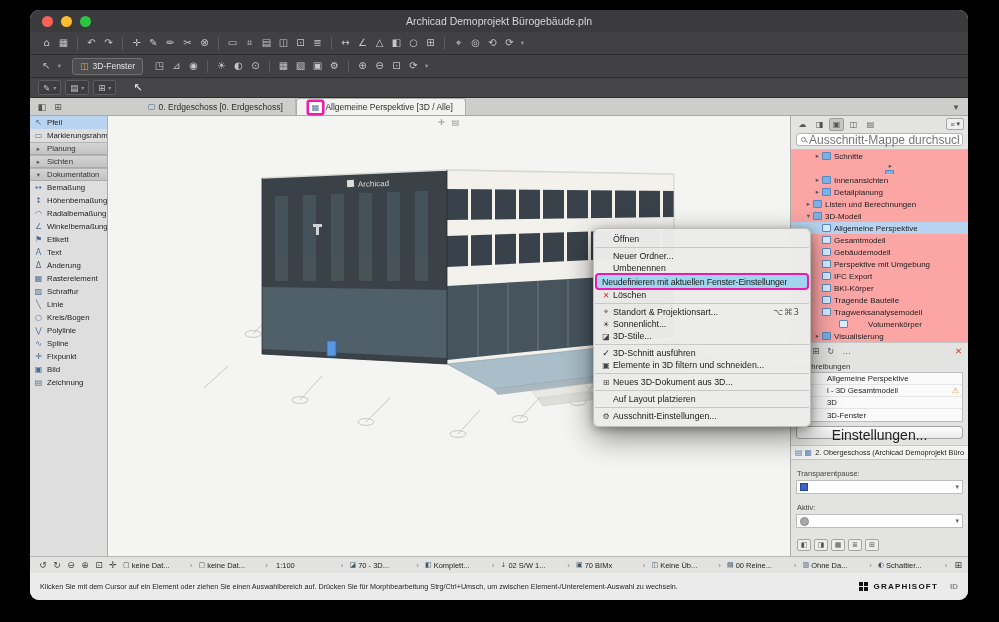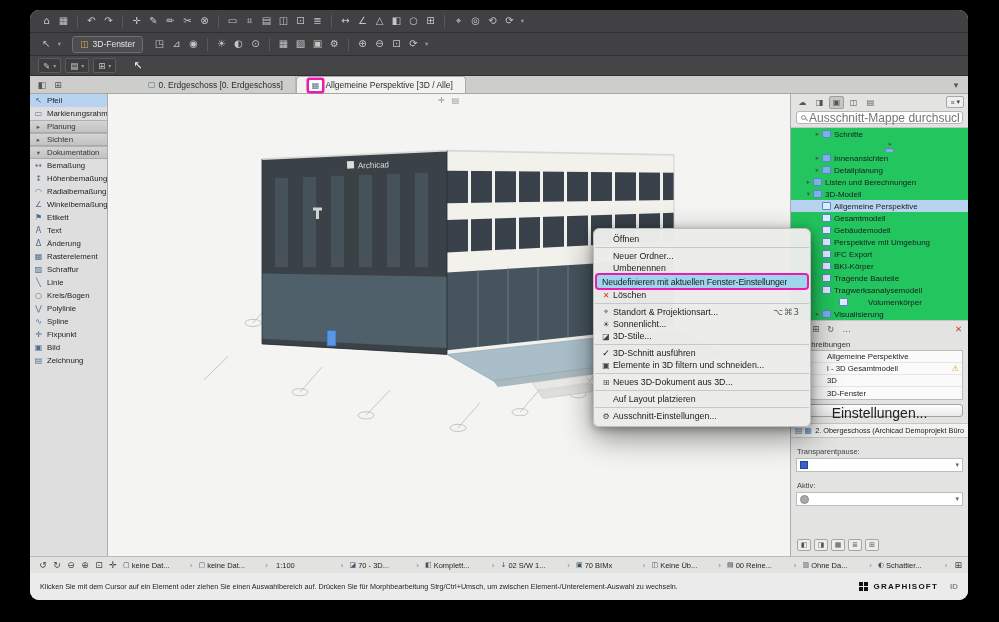--- a/index.html
+++ b/index.html
@@ -61,21 +61,21 @@
   .nh-icon{width:15px;height:13px;display:flex;align-items:center;justify-content:center;font-size:8px;color:#555;
            border:1px solid transparent;border-radius:2px;font-family:"DejaVu Sans",sans-serif}
   .nh-icon.pressed{background:#c6c6c4;border-color:#9e9e9c}
   .nav-menu-btn{margin-left:auto;display:flex;align-items:center;gap:2px;border:1px solid #a8a8a8;border-radius:2px;
                 background:#efefef;height:12px;padding:0 3px;font-size:7px;color:#444}
   .search-row{margin:1px 5px 3px;height:13px;flex:0 0 auto;background:#fff;border:1px solid #b5b5b5;border-radius:3px;
               display:flex;align-items:center;padding:0 3px}
   .mag{width:5px;height:5px;border:1px solid #8a8a8a;border-radius:50%;position:relative;margin:0 3px 0 1px;flex:0 0 auto}
   .mag::after{content:"";position:absolute;width:3px;height:1px;background:#8a8a8a;transform:rotate(45deg);right:-3px;bottom:-1px}
   .search-input{border:none;outline:none;flex:1;min-width:0;font-size:12px;font-family:Liberation Sans, sans-serif;background:transparent;color:#333}
-  .tree{height:194px;flex:0 0 auto;background:#22c55e;border-top:1px solid #c4c4c4;border-bottom:1px solid #c4c4c4;overflow:hidden}
+  .tree{height:194px;flex:0 0 auto;background:#fca5a5;border-top:1px solid #c4c4c4;border-bottom:1px solid #c4c4c4;overflow:hidden}
   .tree-row{height:12px;display:flex;align-items:center;font-size:8px;color:#1c1c1c;white-space:nowrap;overflow:hidden}
   .tw{width:9px;flex:0 0 auto;text-align:center;font-size:6.5px;color:#555}
   .tree-icon{width:9px;height:8px;margin-right:3px;flex:0 0 auto;border-radius:1px}
   .tree-row.folder .tree-icon{background:#7db0e4;border:1px solid #5588c0}
   .tree-row.view .tree-icon{background:#dcecfa;border:1px solid #5588c0}
   .tree-row.selected{background:var(--selection_blue,#b7d3ef)}
   .tree-toolbar{height:16px;flex:0 0 auto;display:flex;align-items:center;padding:0 6px;gap:8px;color:#555;font-size:8.5px;font-family:"DejaVu Sans",sans-serif}
   .tt-close{margin-left:auto;color:#d43a2f;font-weight:bold}
   .section-label{font-size:7.8px;color:#333;padding:3px 0 1px 3px;flex:0 0 auto;white-space:nowrap;overflow:hidden}
   .props{margin:0 5px;flex:0 0 auto;background:#fafafa;border:1px solid #bdbdbd}
@@ -124,20 +124,28 @@
   .menu-item.highlighted .mi-icon{width:2px}
   .menu-item.danger .mi-icon{color:#d93025;font-weight:700}
   .menu-item.checked .mi-icon{color:#111;font-size:9px}
 </style>
 </head>
 <body>
 
 <div class="stage">
   <div class="window">
 
+    <div class="titlebar">
+      <div class="lights">
+        <span class="light red"></span>
+        <span class="light yellow"></span>
+        <span class="light green"></span>
+      </div>
+      <div class="title">Archicad Demoprojekt Bürogebäude.pln</div>
+    </div>
 
     <div class="toolbar t1">
 
     <span class="tbi">⌂</span>
         <span class="tbi">▦</span>
         <span class="tbi sep"></span>
         <span class="tbi">↶</span>
         <span class="tbi">↷</span>
         <span class="tbi sep"></span>
         <span class="tbi">✛</span>

